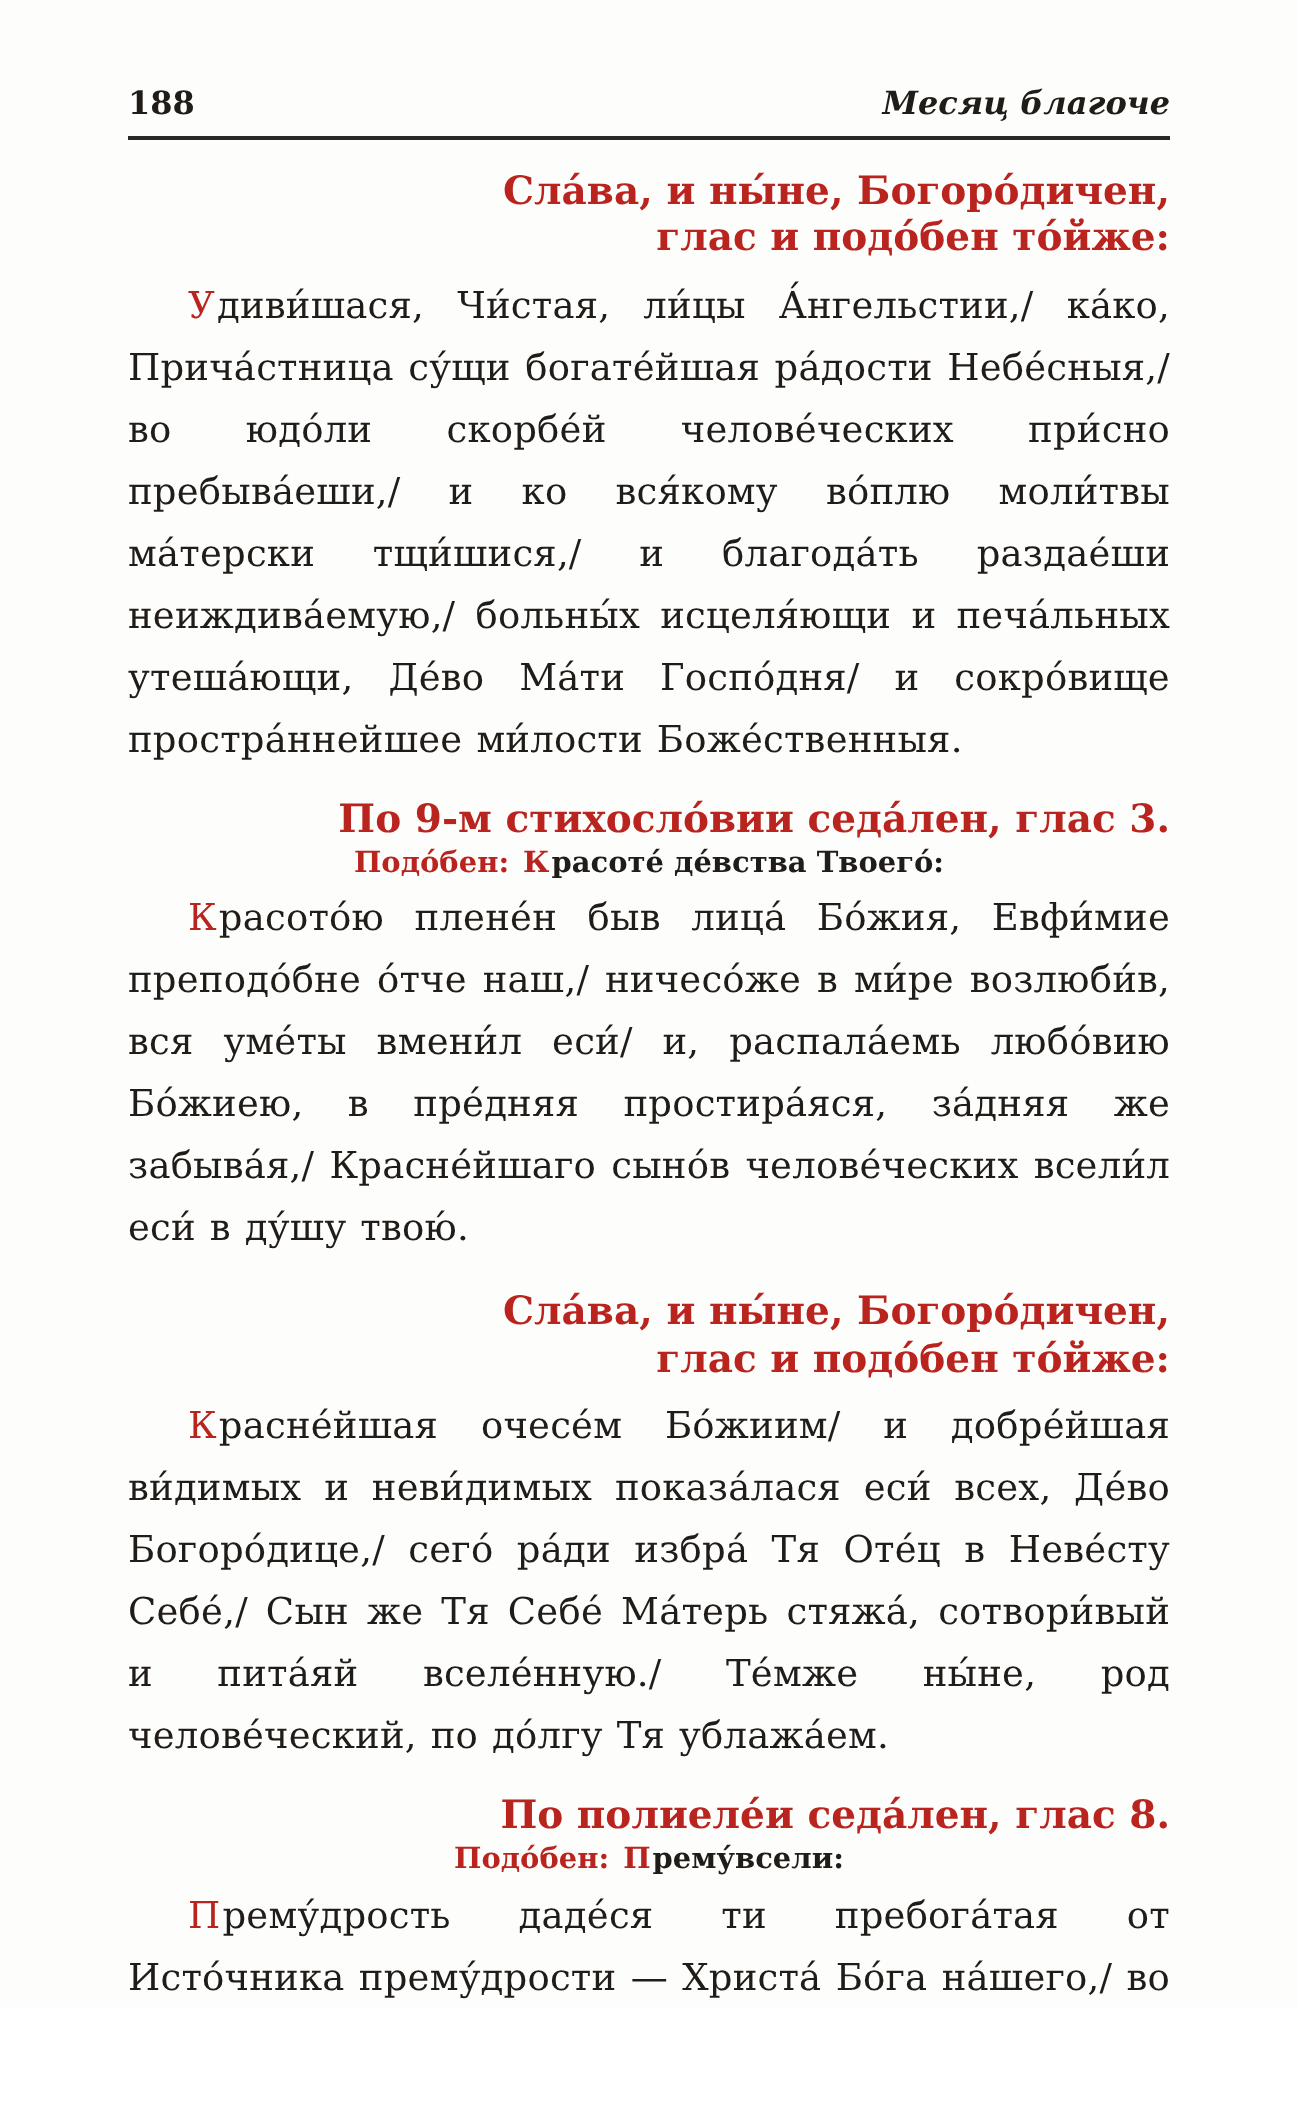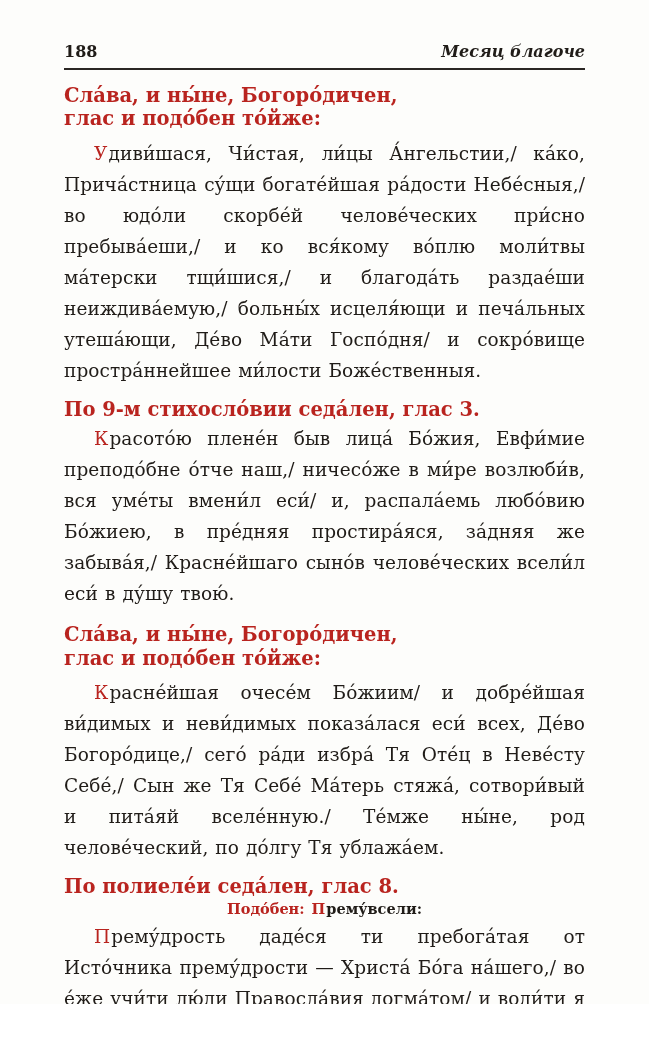--- a/index.html
+++ b/index.html
@@ -22,21 +22,21 @@
     display:flex;justify-content:space-between;align-items:baseline;
     font-size:16px;font-weight:bold;
   }
   .running-head .title{font-style:italic;}
   .head-rule{
     border:none;border-top:2.5px solid #2b2724;
     margin:7px 0 0 0;
   }
   .heading{
     color:var(--red);
-    text-align:left;
+    text-align:right;
     font-weight:bold;
     font-size:19.5px;
     line-height:1.2;
     margin:14px 0 7px 0;
   }
   .heading.sub{margin:12px 0 2px 0;}
   p.body-par{
     font-size:18.5px;
     font-weight:normal;
     line-height:31px;
@@ -69,20 +69,21 @@
   <hr class="head-rule">
 
   <main>
 
     <h2 class="heading"><span>Сла́ва, и ны́не, Богоро́дичен,</span><br><span>глас и подо́бен то́йже:</span></h2>
 
     <p class="body-par"><span class="init">У</span><span>диви́шася, Чи́стая, ли́цы А́нгельстии,/ ка́ко, Прича́стница су́щи богате́йшая ра́дости Небе́сныя,/ во юдо́ли скорбе́й челове́ческих при́сно пребыва́еши,/ и ко вся́кому во́плю моли́твы ма́терски тщи́шися,/ и благода́ть раздае́ши неиждива́емую,/ больны́х исцеля́ющи и печа́льных утеша́ющи, Де́во Ма́ти Госпо́дня/ и сокро́вище простра́ннейшее ми́лости Боже́ственныя.</span></p>
 
     <h2 class="heading sub"><span>По 9-м стихосло́вии седа́лен, глас 3.</span></h2>
 
+    <p class="podoben"><span class="label">Подо́бен:</span><span class="p-init">К</span><span>расоте́ де́вства Твоего́:</span></p>
 
     <p class="body-par"><span class="init">К</span><span>расото́ю плене́н быв лица́ Бо́жия, Евфи́мие преподо́бне о́тче наш,/ ничесо́же в ми́ре возлюби́в, вся уме́ты вмени́л еси́/ и, распала́емь любо́вию Бо́жиею, в пре́дняя простира́яся, за́дняя же забыва́я,/ Красне́йшаго сыно́в челове́ческих всели́л еси́ в ду́шу твою́.</span></p>
 
     <h2 class="heading"><span>Сла́ва, и ны́не, Богоро́дичен,</span><br><span>глас и подо́бен то́йже:</span></h2>
 
     <p class="body-par"><span class="init">К</span><span>расне́йшая очесе́м Бо́жиим/ и добре́йшая ви́димых и неви́димых показа́лася еси́ всех, Де́во Богоро́дице,/ сего́ ра́ди избра́ Тя Оте́ц в Неве́сту Себе́,/ Сын же Тя Себе́ Ма́терь стяжа́, сотвори́вый и пита́яй вселе́нную./ Те́мже ны́не, род челове́ческий, по до́лгу Тя ублажа́ем.</span></p>
 
     <h2 class="heading sub"><span>По полиеле́и седа́лен, глас 8.</span></h2>
 
     <p class="podoben"><span class="label">Подо́бен:</span><span class="p-init">П</span><span>рему́всели:</span></p>

